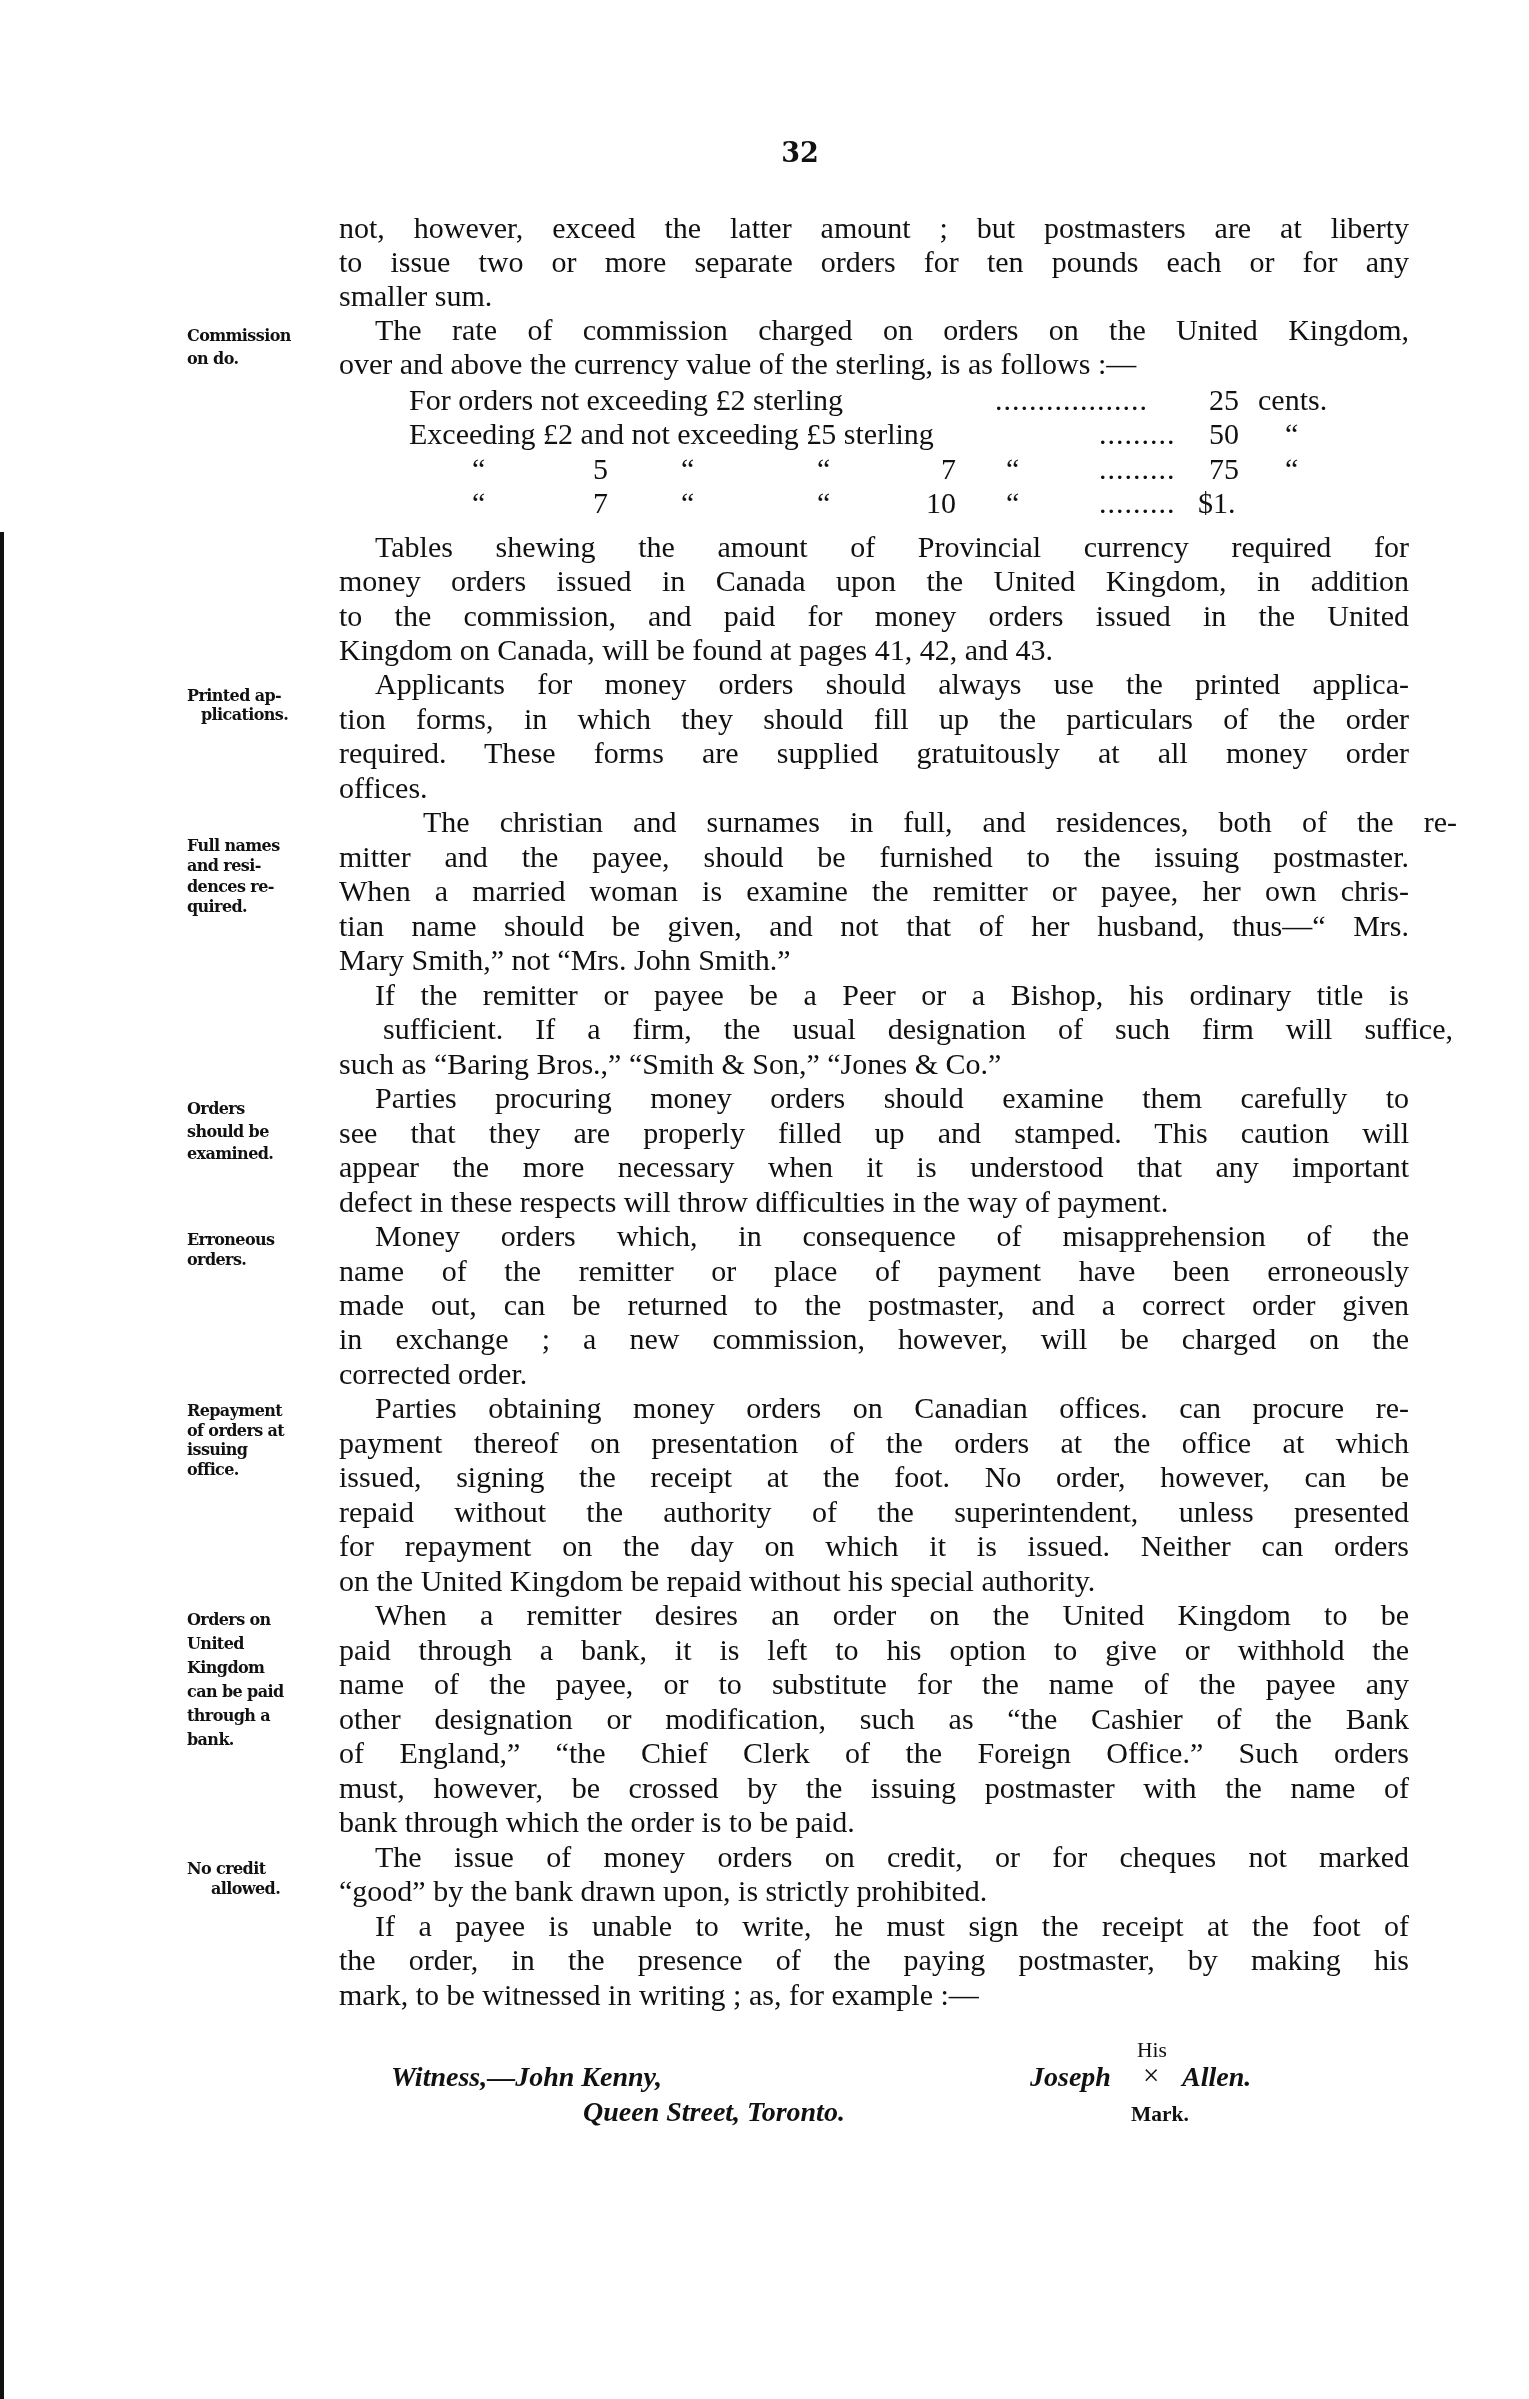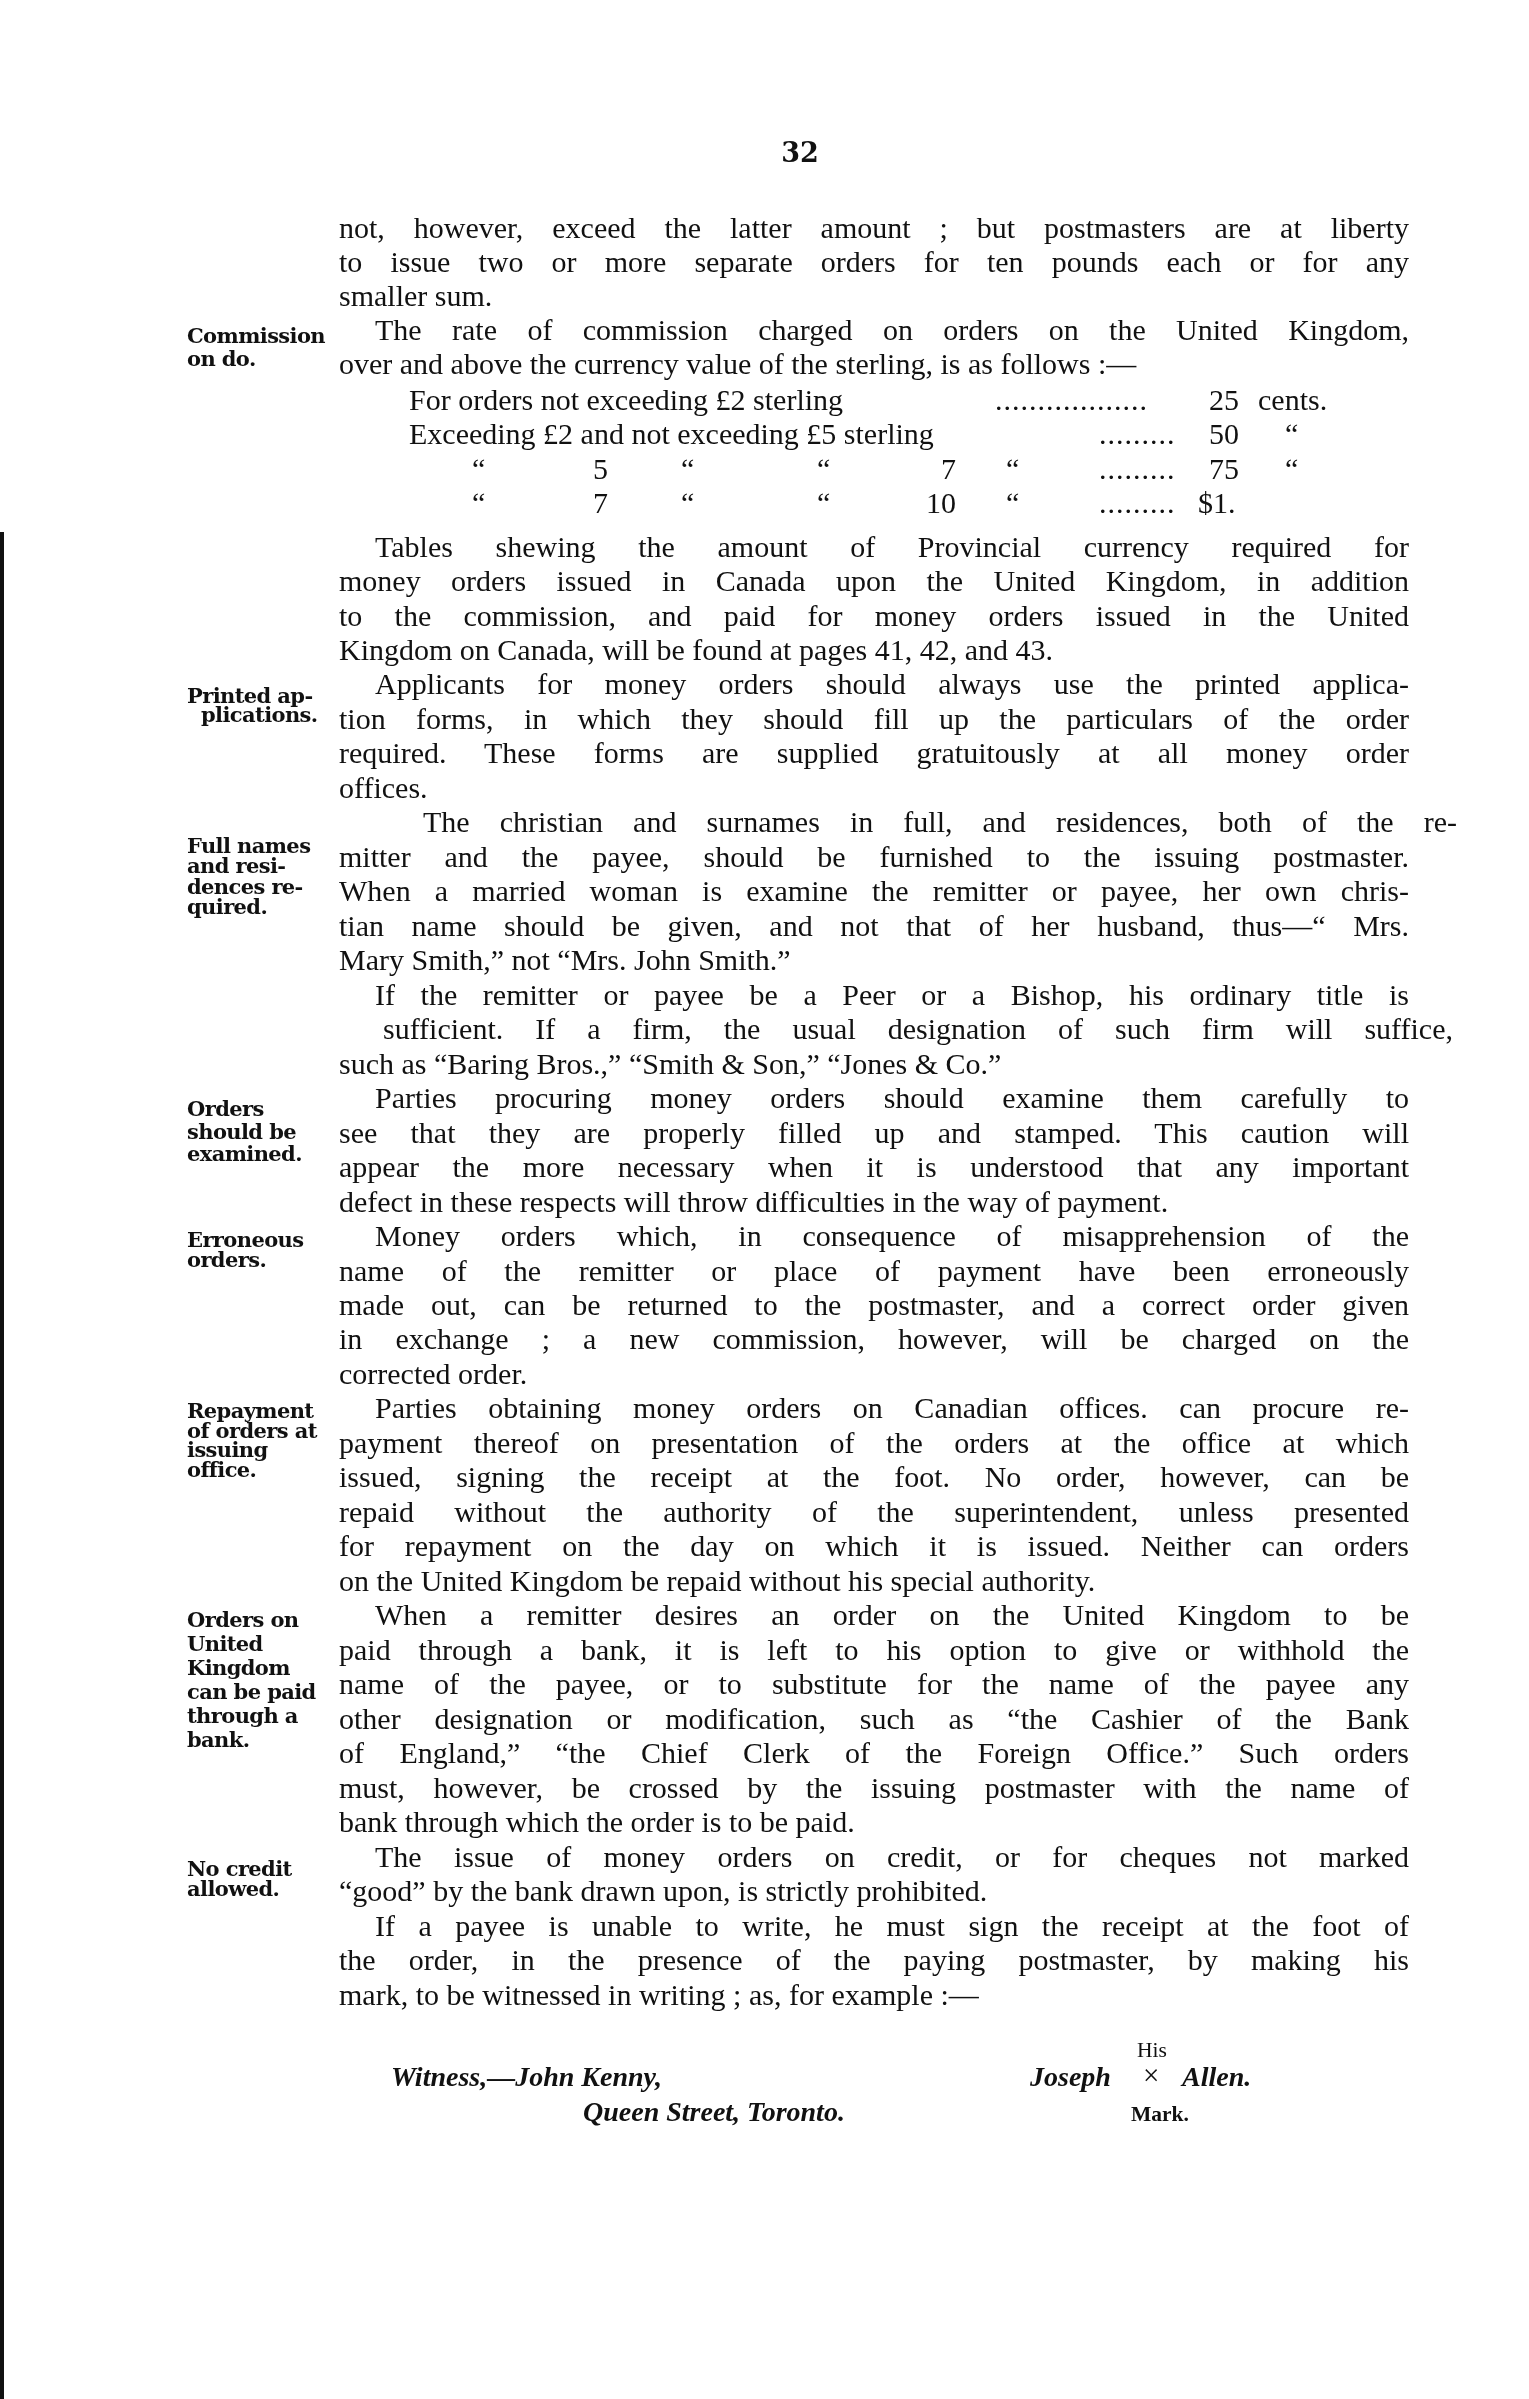--- a/index.html
+++ b/index.html
@@ -6,21 +6,21 @@
   body { width:1529px; height:2399px; position:relative; overflow:hidden; color:#111; }
   .page { position:absolute; left:0; top:0; width:1527px; height:2399px; background:#fff; }
   .edge-line { position:absolute; left:0; top:532px; width:3.9px; height:1868px; background:#111; }
   .page-num { position:absolute; left:751px; width:98px; top:137px; text-align:center;
     font-family:"DejaVu Serif", serif; font-weight:bold; font-size:27px; line-height:31px; }
   .ln { position:absolute; left:339px; width:1070px; font-family:"Liberation Serif", serif;
     font-size:30px; line-height:34px; height:34px; white-space:nowrap; overflow:visible; }
   .ln.j { text-align:justify; text-align-last:justify; white-space:normal; }
   .ln.ind { left:375px; width:1034px; }
   .note { position:absolute; left:187px; width:156px; font-family:"DejaVu Serif", serif;
-    font-weight:bold; font-size:21px; line-height:19.5px; height:19.5px; white-space:nowrap; letter-spacing:-0.6px; }
+    font-weight:bold; font-size:16px; line-height:19.5px; height:19.5px; white-space:nowrap; letter-spacing:-0.6px; }
   .trow { position:absolute; font-family:"Liberation Serif", serif; font-size:30px; line-height:34px; white-space:nowrap; }
   .sig { position:absolute; font-family:"Liberation Serif", serif; font-style:italic; font-weight:bold;
     font-size:28px; line-height:33px; white-space:nowrap; }
   .sig-small { position:absolute; font-family:"Liberation Serif", serif; font-size:21.5px; line-height:25px; white-space:nowrap; }
 </style>
 </head>
 <body>
 
 <div class="page">
   <div class="edge-line"></div>
@@ -149,21 +149,21 @@
       <div>
         <div class="note" style="top: 1610px;">Orders on</div>
         <div class="note" style="top: 1634px;">United</div>
         <div class="note" style="top: 1658px;">Kingdom</div>
         <div class="note" style="top: 1682px;">can be paid</div>
         <div class="note" style="top: 1706px;">through a</div>
         <div class="note" style="top: 1730px;">bank.</div>
       </div>
       <div>
         <div class="note" style="top: 1859px;">No credit</div>
-        <div class="note" style="top: 1879px;">allowed.</div>
+        <div class="note" style="top: 1879px; margin-left: 24px;">allowed.</div>
       </div>
     </div>
 
   <div>
     <div class="sig" style="left:391px; top:2060px;">Witness,—John Kenny,</div>
     <div class="sig" style="left:583px; top:2095px;">Queen Street, Toronto.</div>
     <div class="sig-small" style="left:1137px; top:2038px;">His</div>
     <div class="sig" style="left:1030px; top:2060px;">Joseph</div>
     <div class="sig-small" style="left:1143px; top:2063px; font-size:29px;">×</div>
     <div class="sig" style="left:1182px; top:2060px;">Allen.</div>

